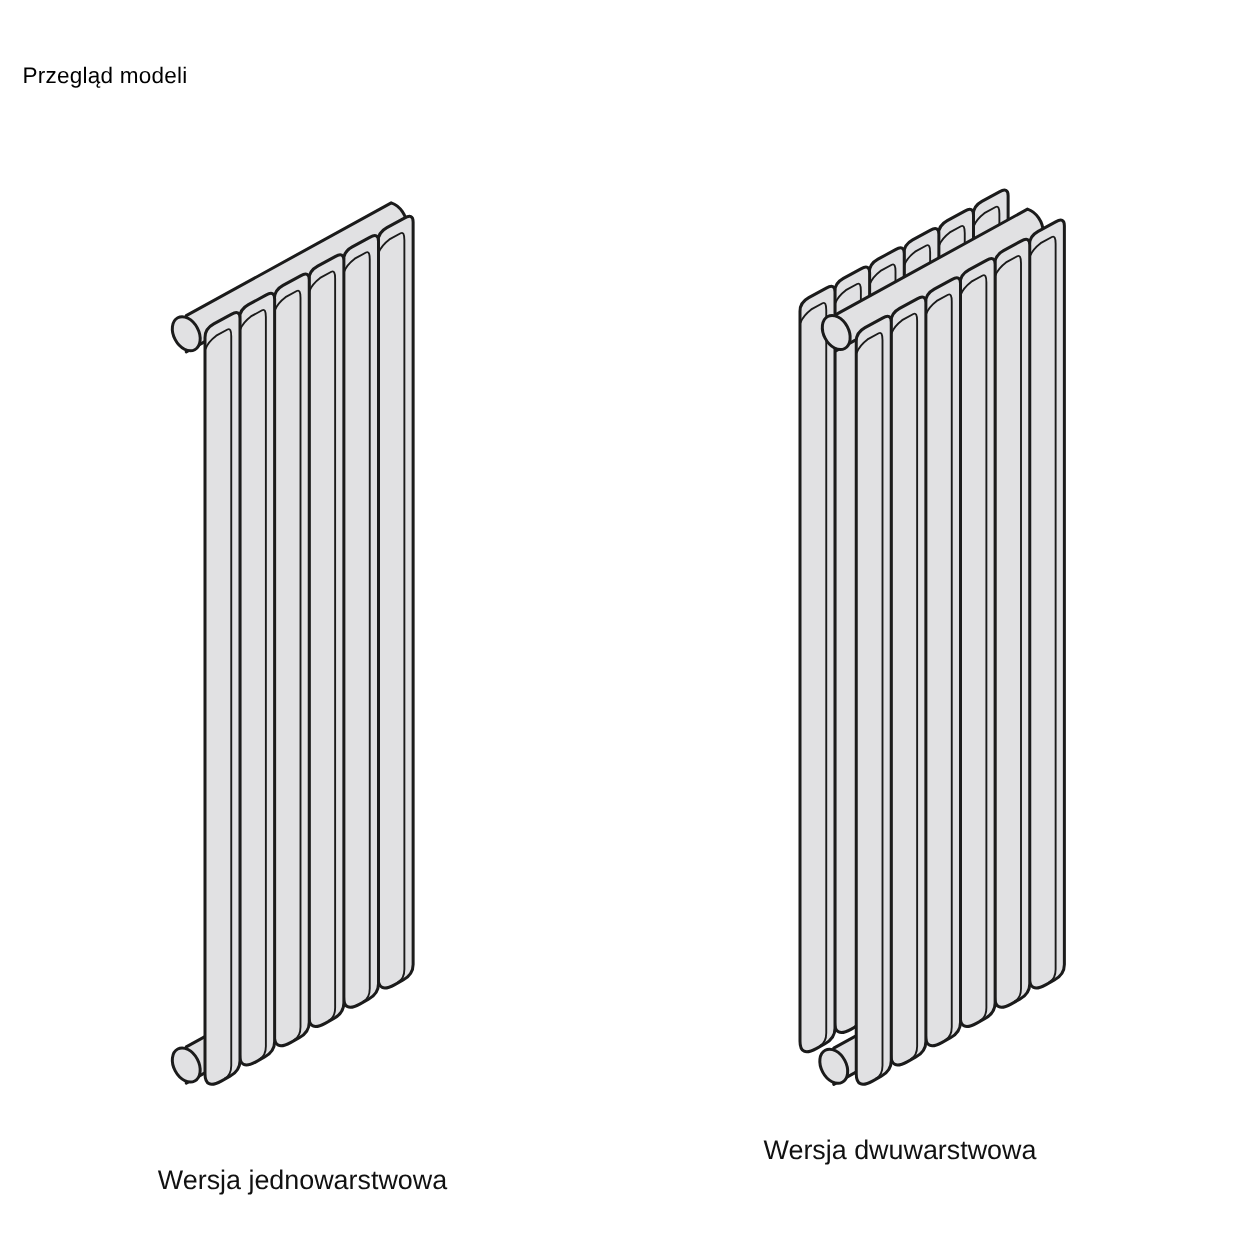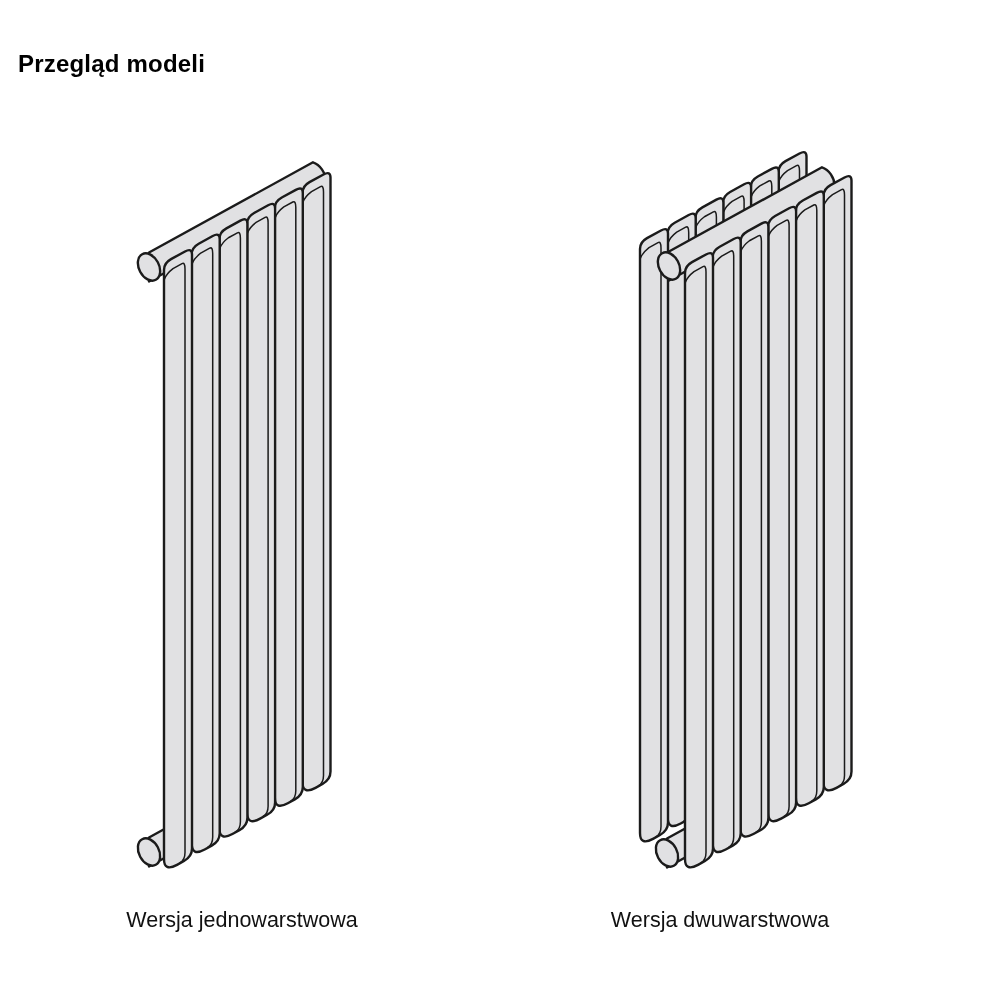--- a/index.html
+++ b/index.html
@@ -10,29 +10,29 @@
   }
   html,body{margin:0;padding:0;}
   body{
     width:1000px;height:1000px;position:relative;
     background:var(--bg);
     font-family:"Liberation Sans", sans-serif;
     overflow:hidden;
   }
   .page-title{
     position:absolute;left:18px;top:50px;
-    font-size:24px;font-weight:bold;color:var(--text);
+    font-size:18px;font-weight:normal;color:var(--text);
     letter-spacing:0.2px;
   }
   .diagram-canvas{position:absolute;left:0;top:0;}
   .caption{
     position:absolute;top:908px;width:400px;
     text-align:center;font-size:21.5px;color:#111;
   }
-  .caption.single{left:42px;}
+  .caption.single{left:42px;margin-top:24px;}
   .caption.double{left:520px;}
   .tube-outline{stroke:var(--line);stroke-width:2.4;fill:var(--metal);
     stroke-linejoin:round;stroke-linecap:round;}
   .tube-inner{stroke:var(--line);stroke-width:1.5;fill:none;
     stroke-linejoin:round;stroke-linecap:round;}
   .header-pipe{stroke:var(--line);stroke-width:2.4;fill:var(--metal);
     stroke-linejoin:round;}
   .header-end{stroke:var(--line);stroke-width:2.4;fill:var(--metal);}
 </style>
 </head>

